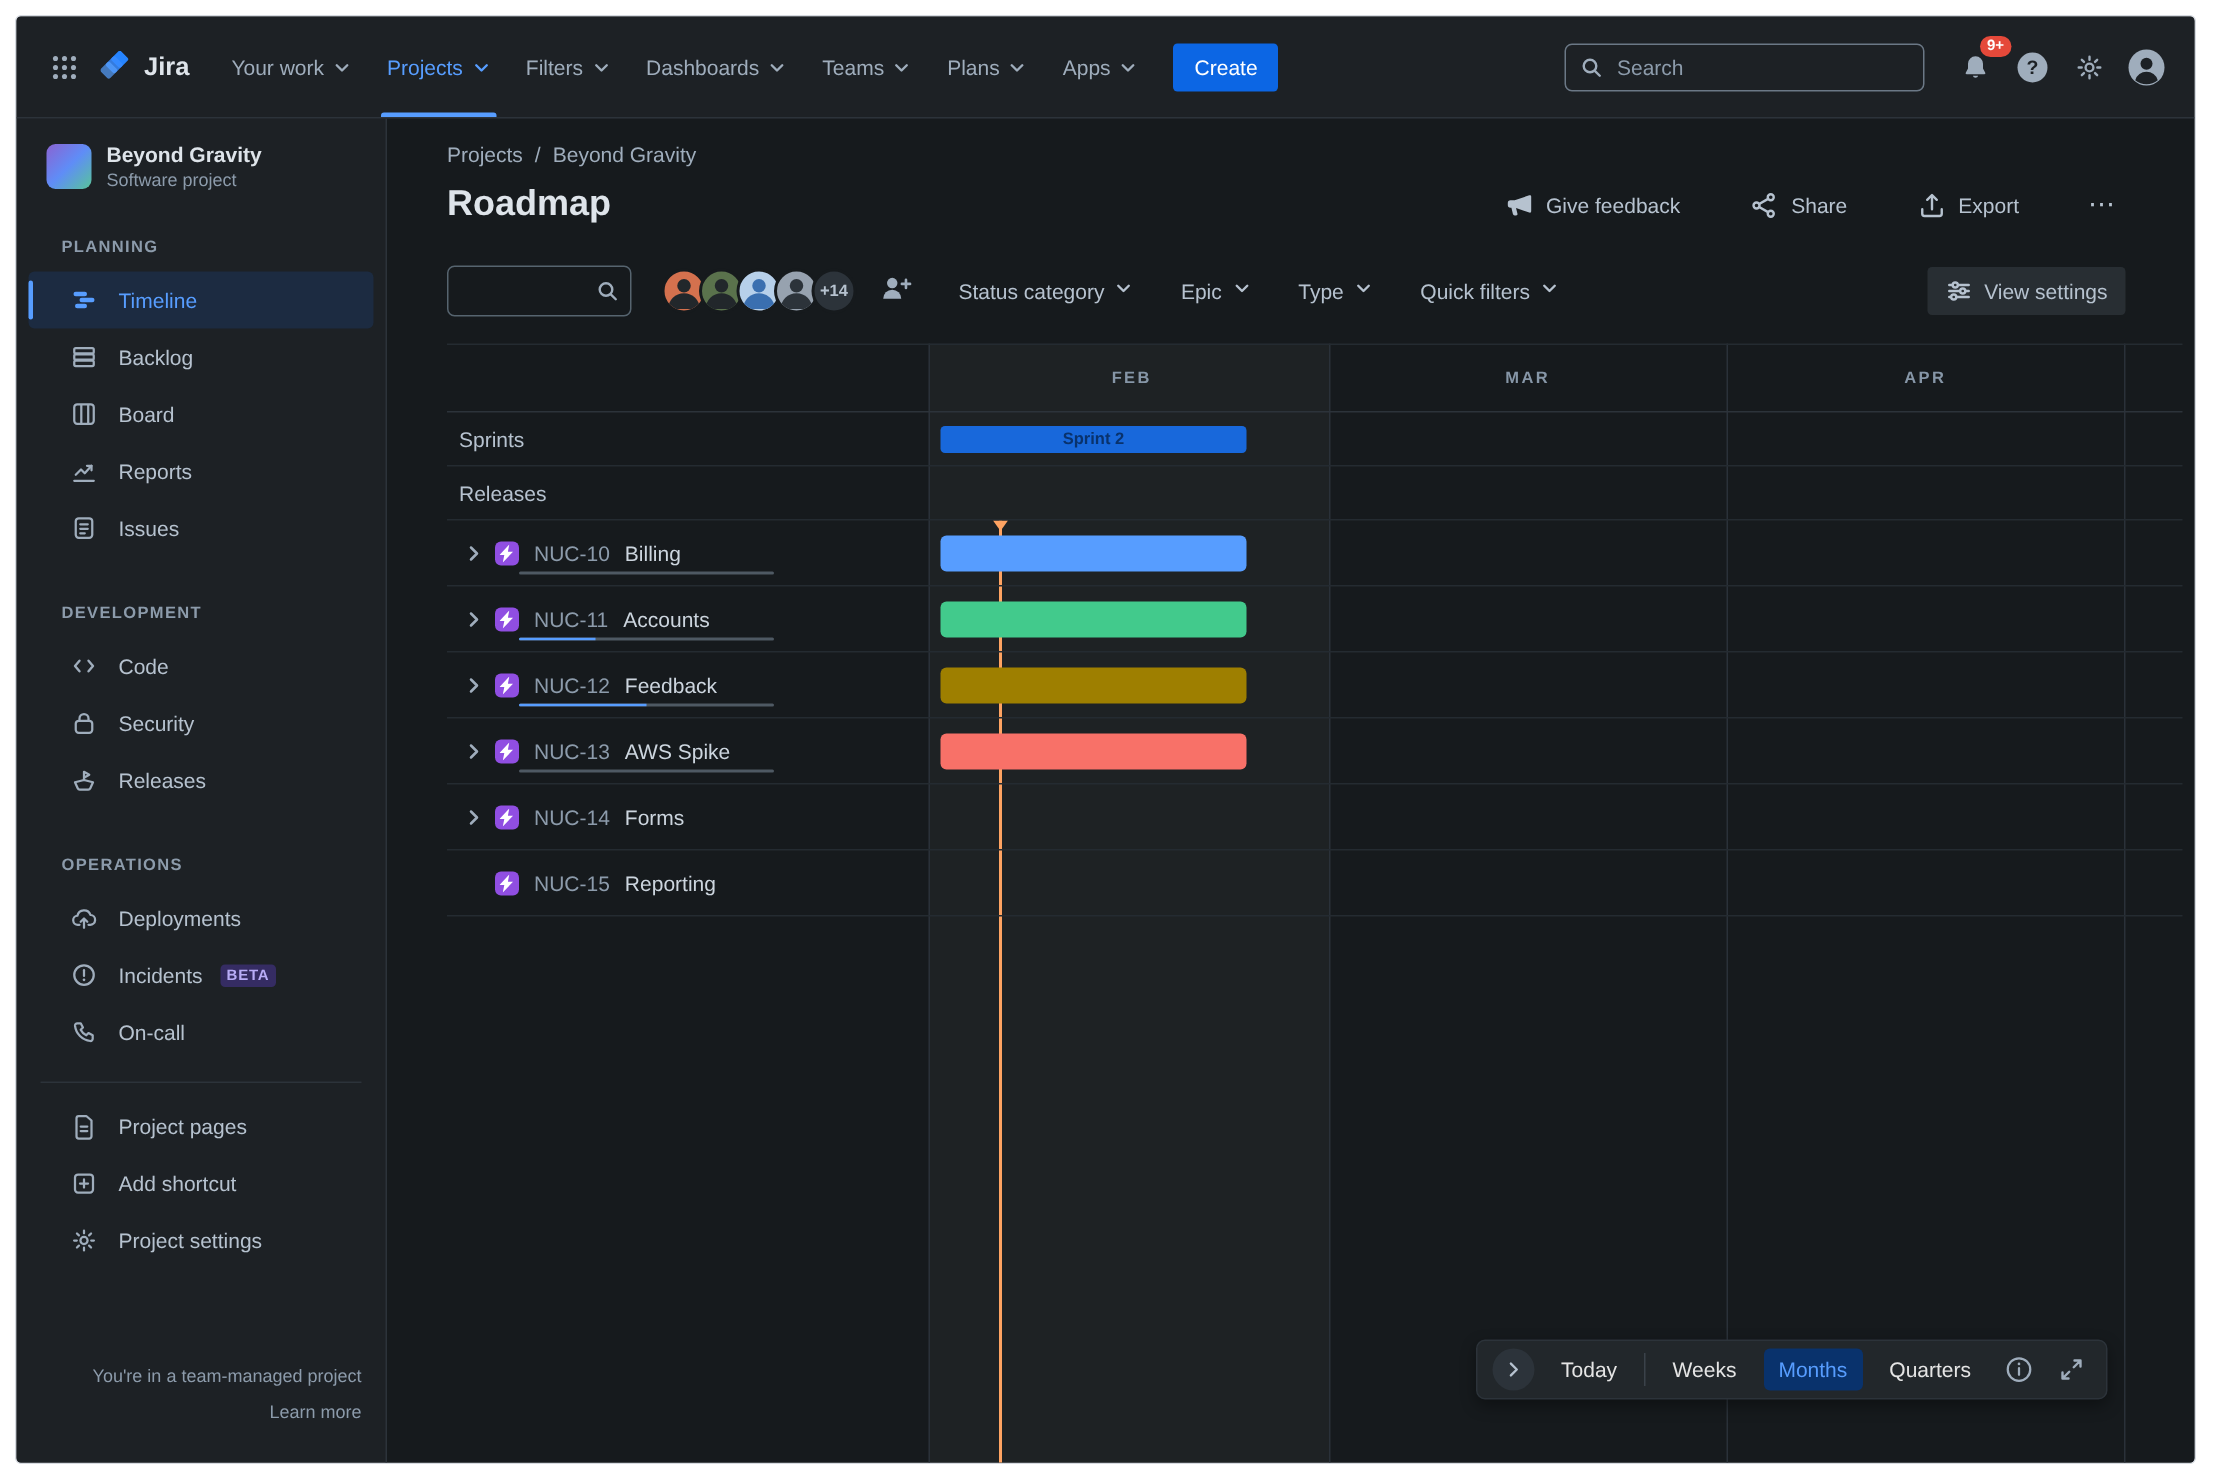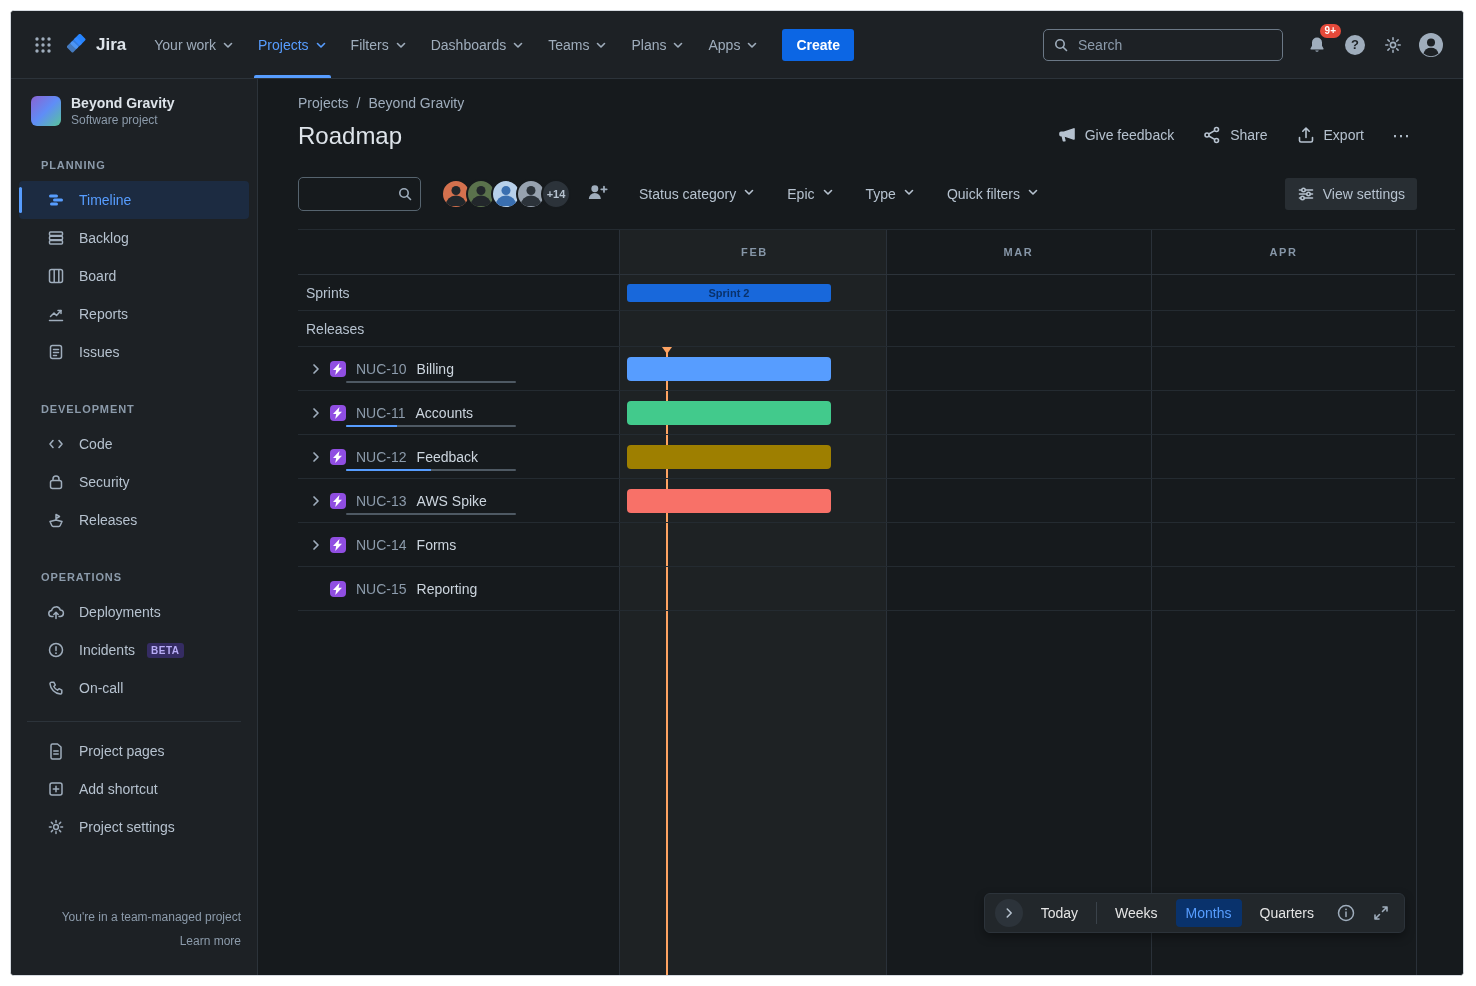--- a/index.html
+++ b/index.html
@@ -8,21 +8,21 @@
 
   
   .topnav{height:68px;background:#1d2125;border-bottom:1px solid #2c333a;display:flex;align-items:center;padding:0 16px;position:relative;z-index:10}
   .icon-btn{width:32px;height:32px;display:flex;align-items:center;justify-content:center;border-radius:4px;color:#9fadbc;background:none;border:none;cursor:pointer;flex-shrink:0}
   .brand{display:flex;align-items:center;gap:7px;margin:0 16px 0 8px;cursor:pointer}
   .brand-text{font-size:17px;font-weight:700;color:#dee4ea}
   .nav-items{display:flex;height:100%}
   .nav-item{height:100%;display:flex;align-items:center;gap:6px;padding:0 12px;font-size:14px;color:#9fadbc;position:relative;cursor:pointer;white-space:nowrap}
   .nav-item.active{color:#579dff;font-weight:500}
   .nav-item.active::after{content:"";position:absolute;left:8px;right:8px;bottom:0;height:3px;background:#579dff;border-radius:2px 2px 0 0}
-  .create-btn{margin-left:12px;height:32px;padding:0 14px;background:#0c66e4;color:#fff;font-size:14px;font-weight:700;border:none;border-radius:3px;cursor:pointer}
+  .create-btn{margin-left:12px;height:32px;padding:0 14px;background:#0c66e4;color:#fff;font-size:14px;font-weight:400;border:none;border-radius:3px;cursor:pointer}
   .nav-right{margin-left:auto;display:flex;align-items:center;gap:6px}
   .nav-search{position:relative;width:240px;height:32px;margin-right:12px}
   .nav-search input{width:100%;height:100%;background:#1d2125;border:1px solid #6b7886;border-radius:5px;color:#f97316;font-size:14px;padding:0 10px 0 34px;outline:none}
   .nav-search input::placeholder{color:#8c9bab}
   .nav-search .mag{position:absolute;left:10px;top:8px;color:#9fadbc}
   .bell-wrap{position:relative}
   .nbadge{position:absolute;top:-5px;right:-8px;background:#e5493a;color:#fff;font-size:10px;font-weight:700;padding:1px 5px;border-radius:8px;line-height:12px}
   .circle-glyph{width:20px;height:20px;border-radius:50%;background:#9fadbc;color:#1d2125;font-weight:700;font-size:13px;display:flex;align-items:center;justify-content:center}
 
   
@@ -43,22 +43,22 @@
   .beta{background:#352c63;color:#b8acf6;font-size:10px;font-weight:700;letter-spacing:.5px;padding:2px 4px;border-radius:3px;margin-left:-2px}
   .side-div{height:1px;background:#2c333a;margin:14px 16px 10px}
   .side-foot{margin-top:auto;padding:16px 16px 28px;text-align:right;font-size:12px;color:#8c9bab}
   .learn-more{margin-top:10px;display:inline-block;cursor:pointer;color:#8c9bab}
 
   
   .main{flex:1;position:relative;padding:14px 8px 0 40px;overflow:hidden;background:#161a1d}
   .crumbs{display:flex;gap:8px;font-size:14px;color:#9fadbc;height:20px;align-items:center}
   .crumb{cursor:pointer}
   .title-row{display:flex;align-items:center;margin-top:8px;height:30px;margin-right:44px}
-  .page-title{font-size:24px;font-weight:400;color:#dee4ea}
-  .header-actions{margin-left:auto;display:flex;align-items:flex-start;gap:28px;color:#b6c2cf;font-size:14px}
+  .page-title{font-size:24px;font-weight:700;color:#dee4ea}
+  .header-actions{margin-left:auto;display:flex;align-items:flex-end;gap:46px;color:#b6c2cf;font-size:14px}
   .action{display:flex;gap:8px;align-items:center;cursor:pointer}
   .more-glyph{font-size:18px;letter-spacing:1px;cursor:pointer;color:#b6c2cf}
 
   .toolbar{display:flex;align-items:center;margin-top:26px;height:34px;margin-right:38px}
   .tb-search{position:relative;width:123px;height:34px;flex-shrink:0}
   .tb-search input{width:100%;height:100%;background:transparent;border:1px solid #56646f;border-radius:5px;color:#b6c2cf;padding:0 30px 0 10px;font-size:14px;outline:none}
   .tb-search .mag{position:absolute;right:8px;top:9px;color:#9fadbc}
   .av-stack{display:flex;margin-left:20px}
   .av{width:30px;height:30px;border-radius:50%;border:2px solid #161a1d;margin-left:-5px;display:flex;align-items:flex-end;justify-content:center;overflow:hidden;cursor:pointer}
   .av:first-child{margin-left:0}

